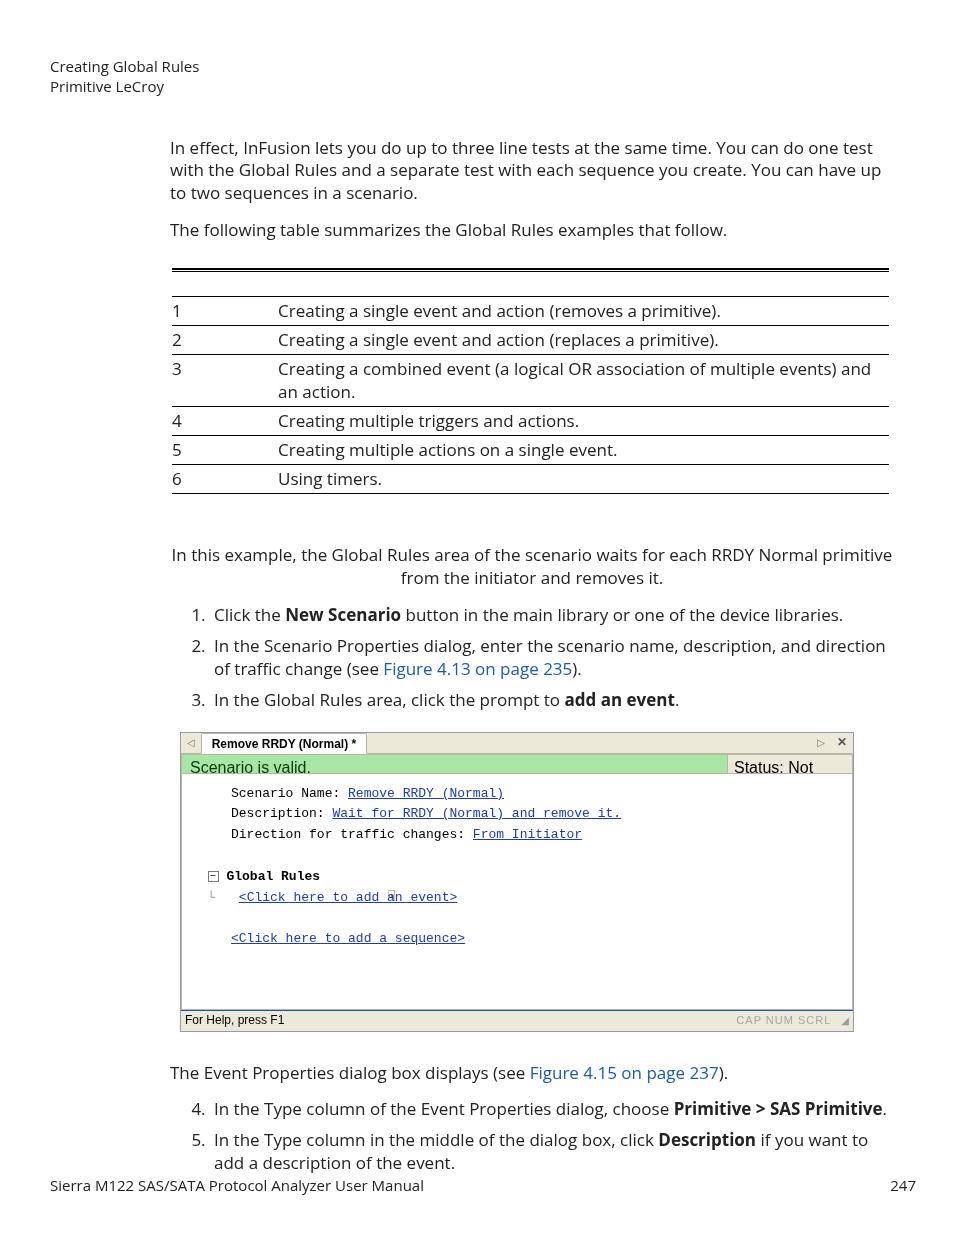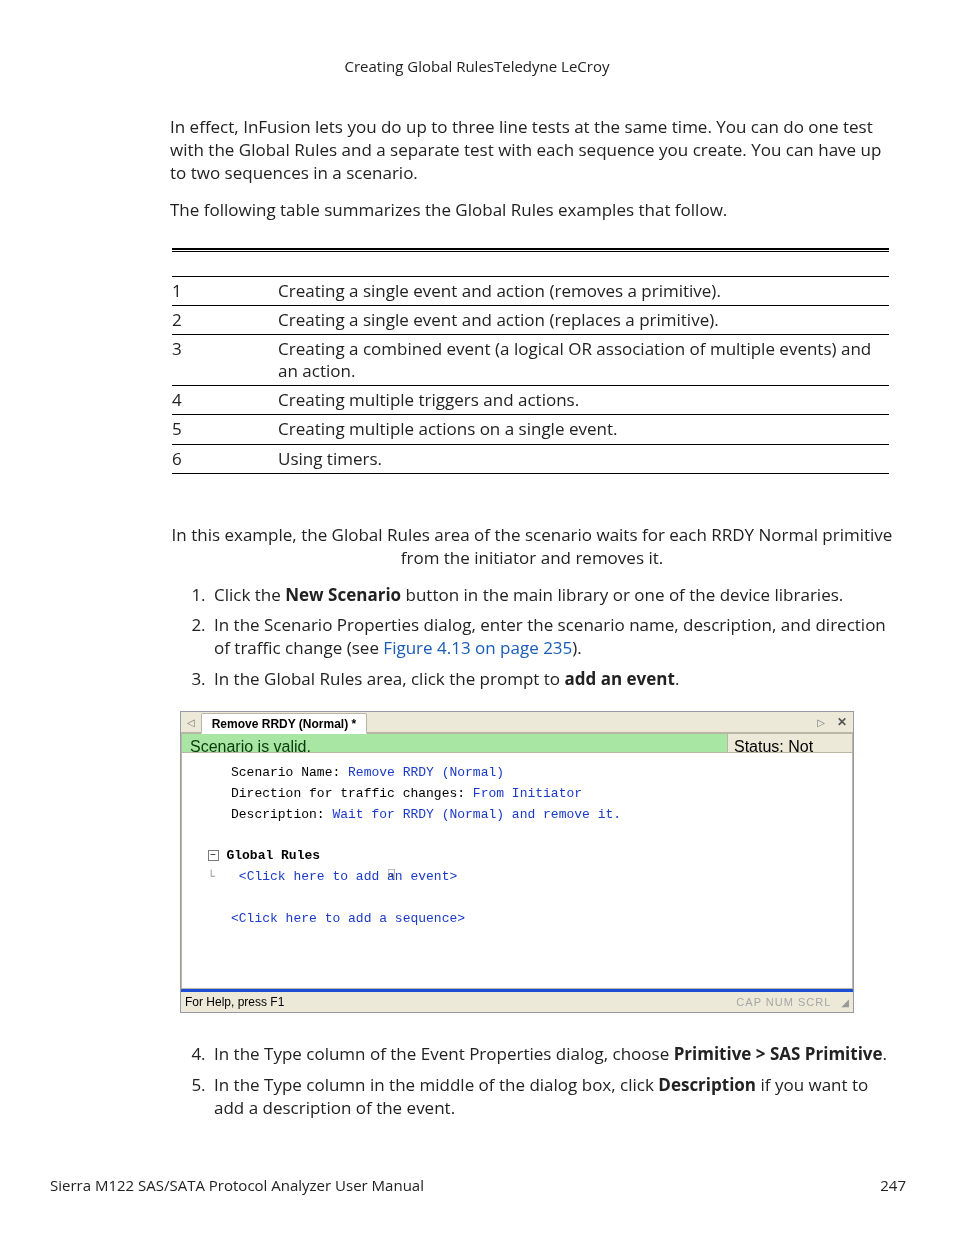--- a/index.html
+++ b/index.html
@@ -13,24 +13,25 @@
   }
   .page {
     width: 954px;
     min-height: 1235px;
     box-sizing: border-box;
     padding: 56px 50px 40px 50px;
     position: relative;
   }
   .running-head {
     display: flex;
-    justify-content: center;
+    justify-content: flex-start;
     font-size: 15px;
     color: #222;
     margin-bottom: 40px;
+    flex-direction: column;
   }
   .body-col {
     margin-left: 120px;
     margin-right: 10px;
   }
   p { margin: 0 0 14px 0; }
   .summary-table {
     width: 99%;
     border-collapse: collapse;
     margin-top: 26px;
@@ -145,20 +146,21 @@
     line-height: 1.6;
     color: #000;
     position: relative;
     min-height: 170px;
   }
   .editor-line {
     white-space: pre;
   }
   .ul-link {
     color: #1a3ac7;
+    text-decoration: underline;
     cursor: pointer;
   }
   .tree-box {
     display: inline-block;
     width: 9px; height: 9px;
     border: 1px solid #7a7a7a;
     line-height: 7px;
     font-size: 10px;
     text-align: center;
     font-family: Arial;
@@ -174,55 +176,55 @@
     top: 112px;
     font-size: 15px;
     color: #000;
     pointer-events: none;
   }
   .statusbar {
     display: flex;
     align-items: center;
     height: 20px;
     background: #ece9d8;
-    border-top: 3px solid #1d4ed8;
+    border-top: 1px solid #1d4ed8;
     font-size: 12px;
     padding: 0 4px;
   }
   .statusbar .sb-right {
     margin-left: auto;
     color: #a6a6a6;
     font-size: 11px;
     letter-spacing: 1px;
     padding-right: 6px;
   }
   .statusbar .grip {
     color: #9a9a9a;
     font-size: 10px;
     padding-left: 4px;
   }
   
   .footer {
     position: absolute;
     bottom: 40px;
     left: 50px;
-    right: 48px;
+    right: 38px;
     display: flex;
     justify-content: space-between;
     font-size: 15px;
   }
 </style>
 </head>
 <body>
 
 <div class="page">
 
   <div class="running-head">
     <span>Creating Global Rules</span>
-    <span>Teledyne LeCroy</span>
+    <span>Primitive LeCroy</span>
   </div>
 
   <div class="body-col">
     <p>In effect, InFusion lets you do up to three line tests at the same time. You can do one test with the Global Rules and a separate test with each sequence you create. You can have up to two sequences in a scenario.</p>
     <p>The following table summarizes the Global Rules examples that follow.</p>
 
     <table class="summary-table">
       <thead>
         <tr class="hr-thick">
             <td colspan="2" style="border-top:2px solid #000; height:1px; padding:0;"></td>
@@ -280,37 +282,40 @@
       <span class="tab">Remove RRDY (Normal) *</span>
       <span class="tab-arrow-right">▷</span>
       <span class="tab-close">✕</span>
     </div>
     <div class="status-row">
       <div class="status-left">Scenario is valid.</div>
       <div class="status-right">Status: Not saved</div>
     </div>
     <div class="editor-area">
       <div class="editor-line">     <span>Scenario Name: </span><span class="ul-link">Remove RRDY (Normal)</span></div>
+      <div class="editor-line">     <span>Description: </span><span class="ul-link">Wait for RRDY (Normal) and remove it.</span></div>
       <div class="editor-line">     <span>Direction for traffic changes: </span><span class="ul-link">From Initiator</span></div>
-      <div class="editor-line">     <span>Description: </span><span class="ul-link">Wait for RRDY (Normal) and remove it.</span></div>
       <div class="editor-line">&nbsp;</div>
       <div class="editor-line">  <span class="tree-box">−</span> <span class="bold">Global Rules</span></div>
       <div class="editor-line">  <span class="tree-line">└</span>   <span class="ul-link">&lt;Click here to add an event&gt;</span></div>
       <span class="cursor-hand">☟</span>
       <div class="editor-line">&nbsp;</div>
       <div class="editor-line">     <span class="ul-link">&lt;Click here to add a sequence&gt;</span></div>
     </div>
     <div class="statusbar">
       <span>For Help, press F1</span>
       <span class="sb-right">CAP NUM SCRL</span>
       <span class="grip">◢</span>
     </div>
   </div>
 
   <div class="body-col">
+    <p>
+      <span>The Event Properties dialog box displays (see </span><span class="link-blue">Figure 4.15 on page 237</span><span>).</span>
+    </p>
     <ol class="steps" start="4">
       <li>
         <span>In the Type column of the Event Properties dialog, choose </span><span class="bold">Primitive &gt; SAS Primitive</span><span>.</span>
       </li>
       <li>
         <span>In the Type column in the middle of the dialog box, click </span><span class="bold">Description</span><span> if you want to add a description of the event.</span>
       </li>
     </ol>
   </div>
 

